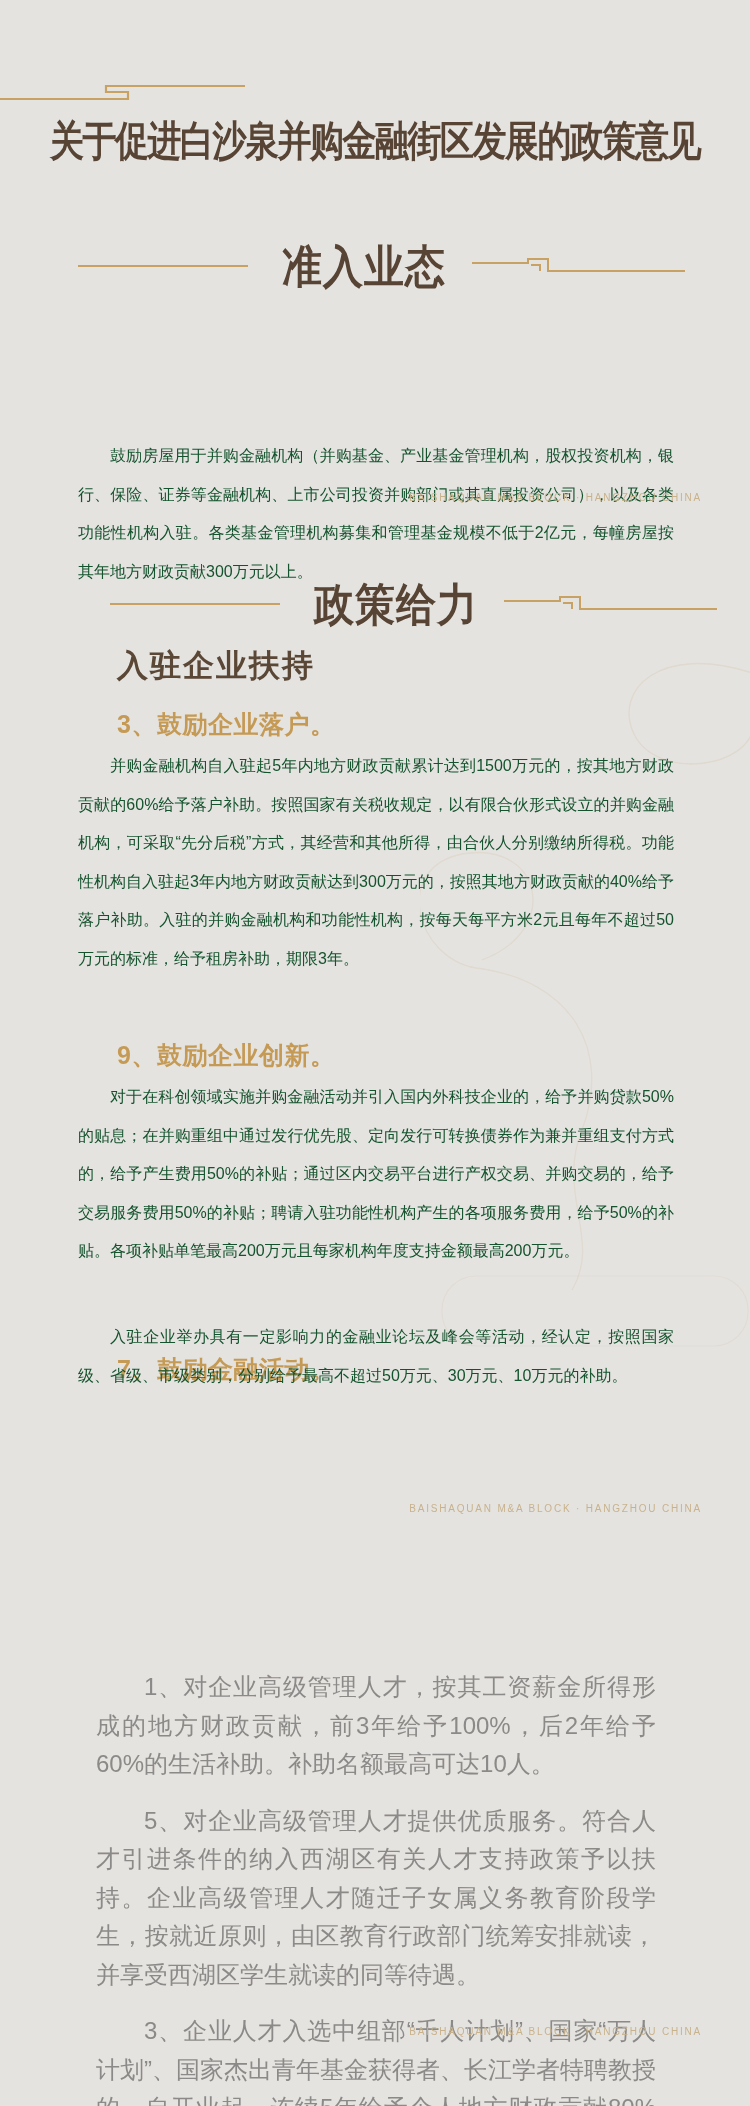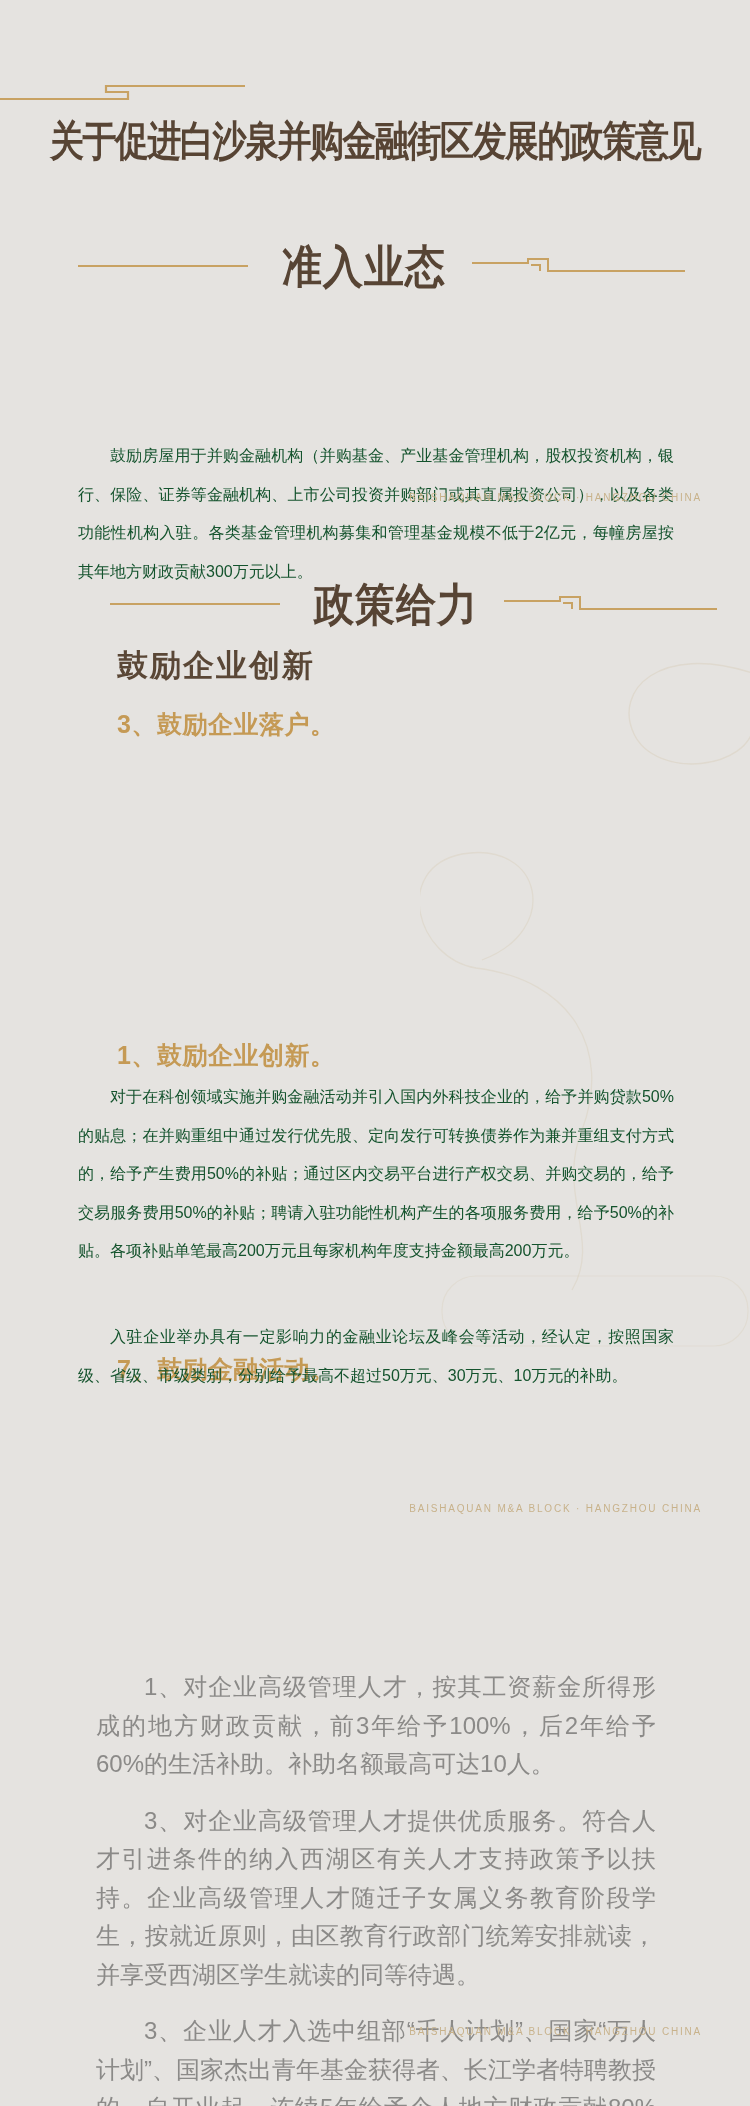--- a/index.html
+++ b/index.html
@@ -111,34 +111,35 @@
 
   <div class="sec-header hdr-policy">
     <span class="hline"></span>
     <h2>政策给力</h2>
     <svg class="hook-svg" width="215" height="18" viewBox="0 0 215 18" fill="none">
       <path d="M0 6 H56 V2 H76 V14 H213" stroke="#c8a263" stroke-width="2"></path>
       <path d="M68 14 V8 H59" stroke="#c8a263" stroke-width="2"></path>
     </svg>
   </div>
 
-  <h3 class="sub-heading sub-enterprise">鼓励企业创新</h3>
+  <h3 class="sub-heading sub-enterprise">入驻企业扶持</h3>
 
   <h4 class="gold-title t-item1">3、鼓励企业落户。</h4>
+  <p class="para p-item1">并购金融机构自入驻起5年内地方财政贡献累计达到1500万元的，按其地方财政贡献的60%给予落户补助。按照国家有关税收规定，以有限合伙形式设立的并购金融机构，可采取“先分后税”方式，其经营和其他所得，由合伙人分别缴纳所得税。功能性机构自入驻起3年内地方财政贡献达到300万元的，按照其地方财政贡献的40%给予落户补助。入驻的并购金融机构和功能性机构，按每天每平方米2元且每年不超过50万元的标准，给予租房补助，期限3年。</p>
 
-  <h4 class="gold-title t-item2">1、鼓励企业创新。</h4>
+  <h4 class="gold-title t-item2">9、鼓励企业创新。</h4>
   <p class="para p-item2">对于在科创领域实施并购金融活动并引入国内外科技企业的，给予并购贷款50%的贴息；在并购重组中通过发行优先股、定向发行可转换债券作为兼并重组支付方式的，给予产生费用50%的补贴；通过区内交易平台进行产权交易、并购交易的，给予交易服务费用50%的补贴；聘请入驻功能性机构产生的各项服务费用，给予50%的补贴。各项补贴单笔最高200万元且每家机构年度支持金额最高200万元。</p>
 
   <h4 class="gold-title t-item3">7、鼓励金融活动。</h4>
   <p class="para p-item3">入驻企业举办具有一定影响力的金融业论坛及峰会等活动，经认定，按照国家级、省级、市级类别，分别给予最高不超过50万元、30万元、10万元的补助。</p>
 
   <p class="watermark wm-2">BAISHAQUAN M&amp;A BLOCK · HANGZHOU CHINA</p>
 
 
   <div class="talent-block">
     <p>1、对企业高级管理人才，按其工资薪金所得形成的地方财政贡献，前3年给予100%，后2年给予60%的生活补助。补助名额最高可达10人。</p>
-    <p>3、对企业高级管理人才提供优质服务。符合人才引进条件的纳入西湖区有关人才支持政策予以扶持。企业高级管理人才随迁子女属义务教育阶段学生，按就近原则，由区教育行政部门统筹安排就读，并享受西湖区学生就读的同等待遇。</p>
+    <p>5、对企业高级管理人才提供优质服务。符合人才引进条件的纳入西湖区有关人才支持政策予以扶持。企业高级管理人才随迁子女属义务教育阶段学生，按就近原则，由区教育行政部门统筹安排就读，并享受西湖区学生就读的同等待遇。</p>
     <p>3、企业人才入选中组部“千人计划”、国家“万人计划”、国家杰出青年基金获得者、长江学者特聘教授的，自开业起，连续5年给予个人地方财政贡献80%的专项补贴。</p>
   </div>
 
   <p class="watermark wm-3">BAISHAQUAN M&amp;A BLOCK · HANGZHOU CHINA</p>
 
 </div>
 
 </body></html>

